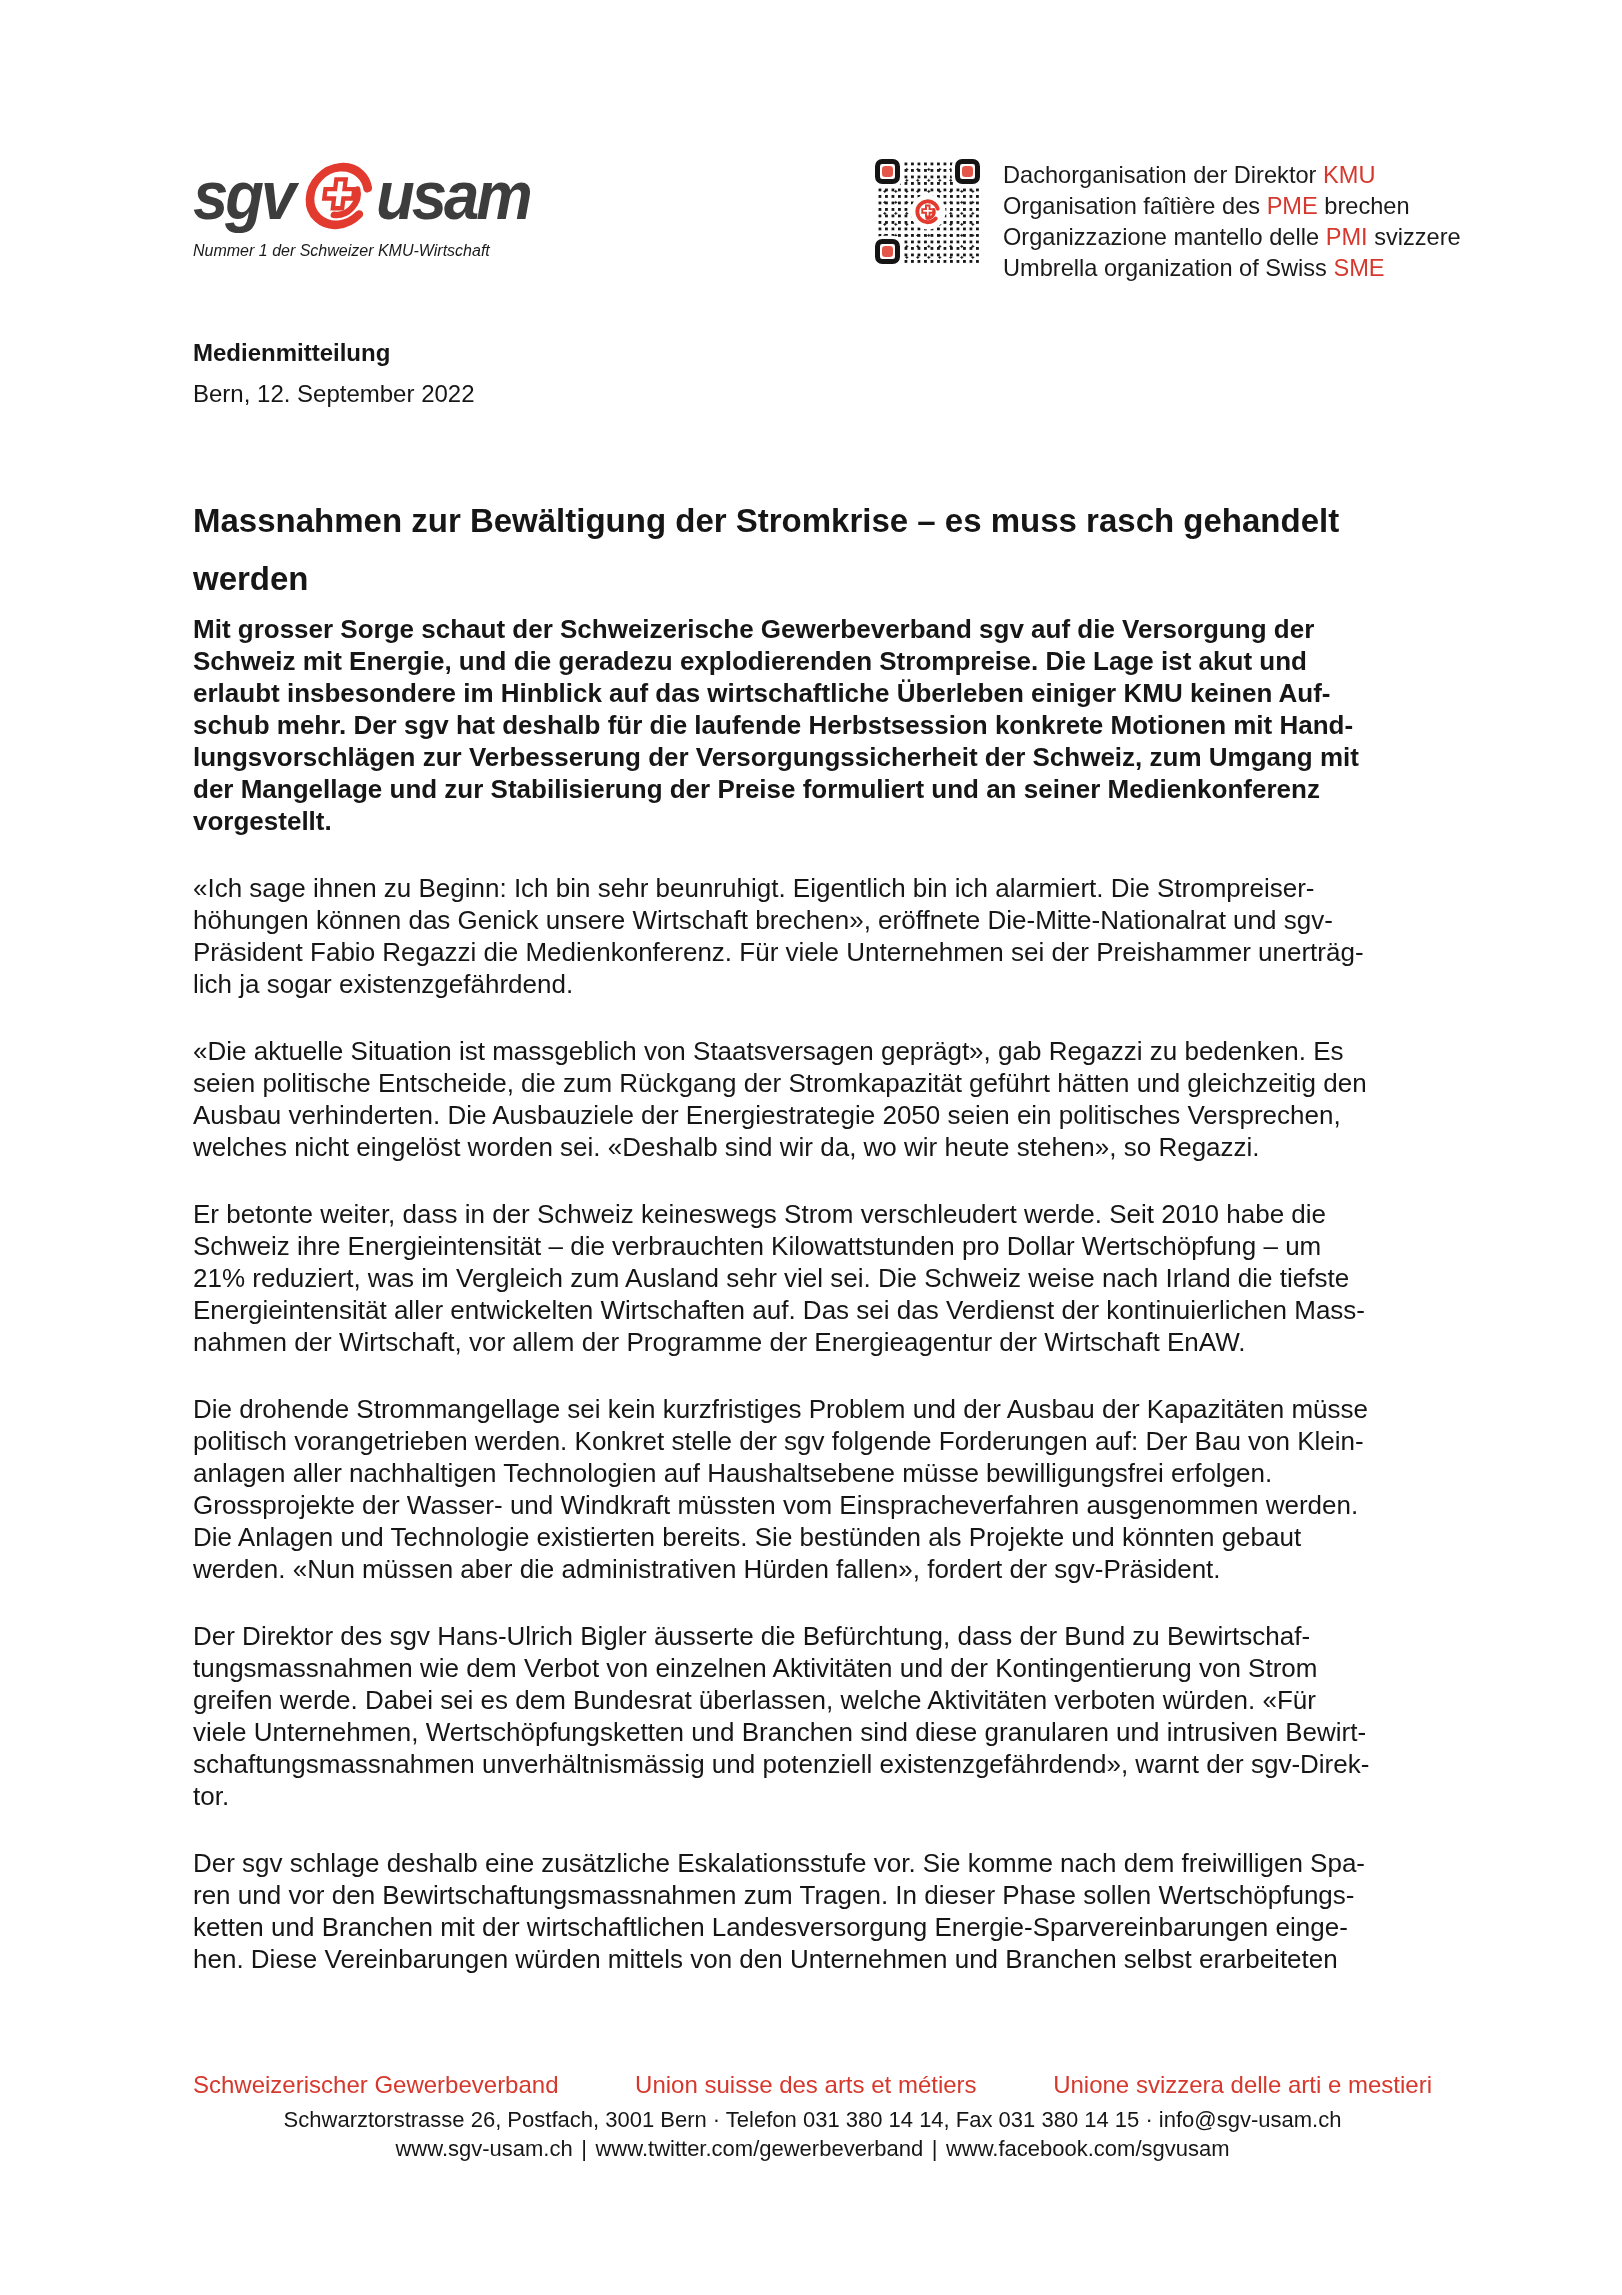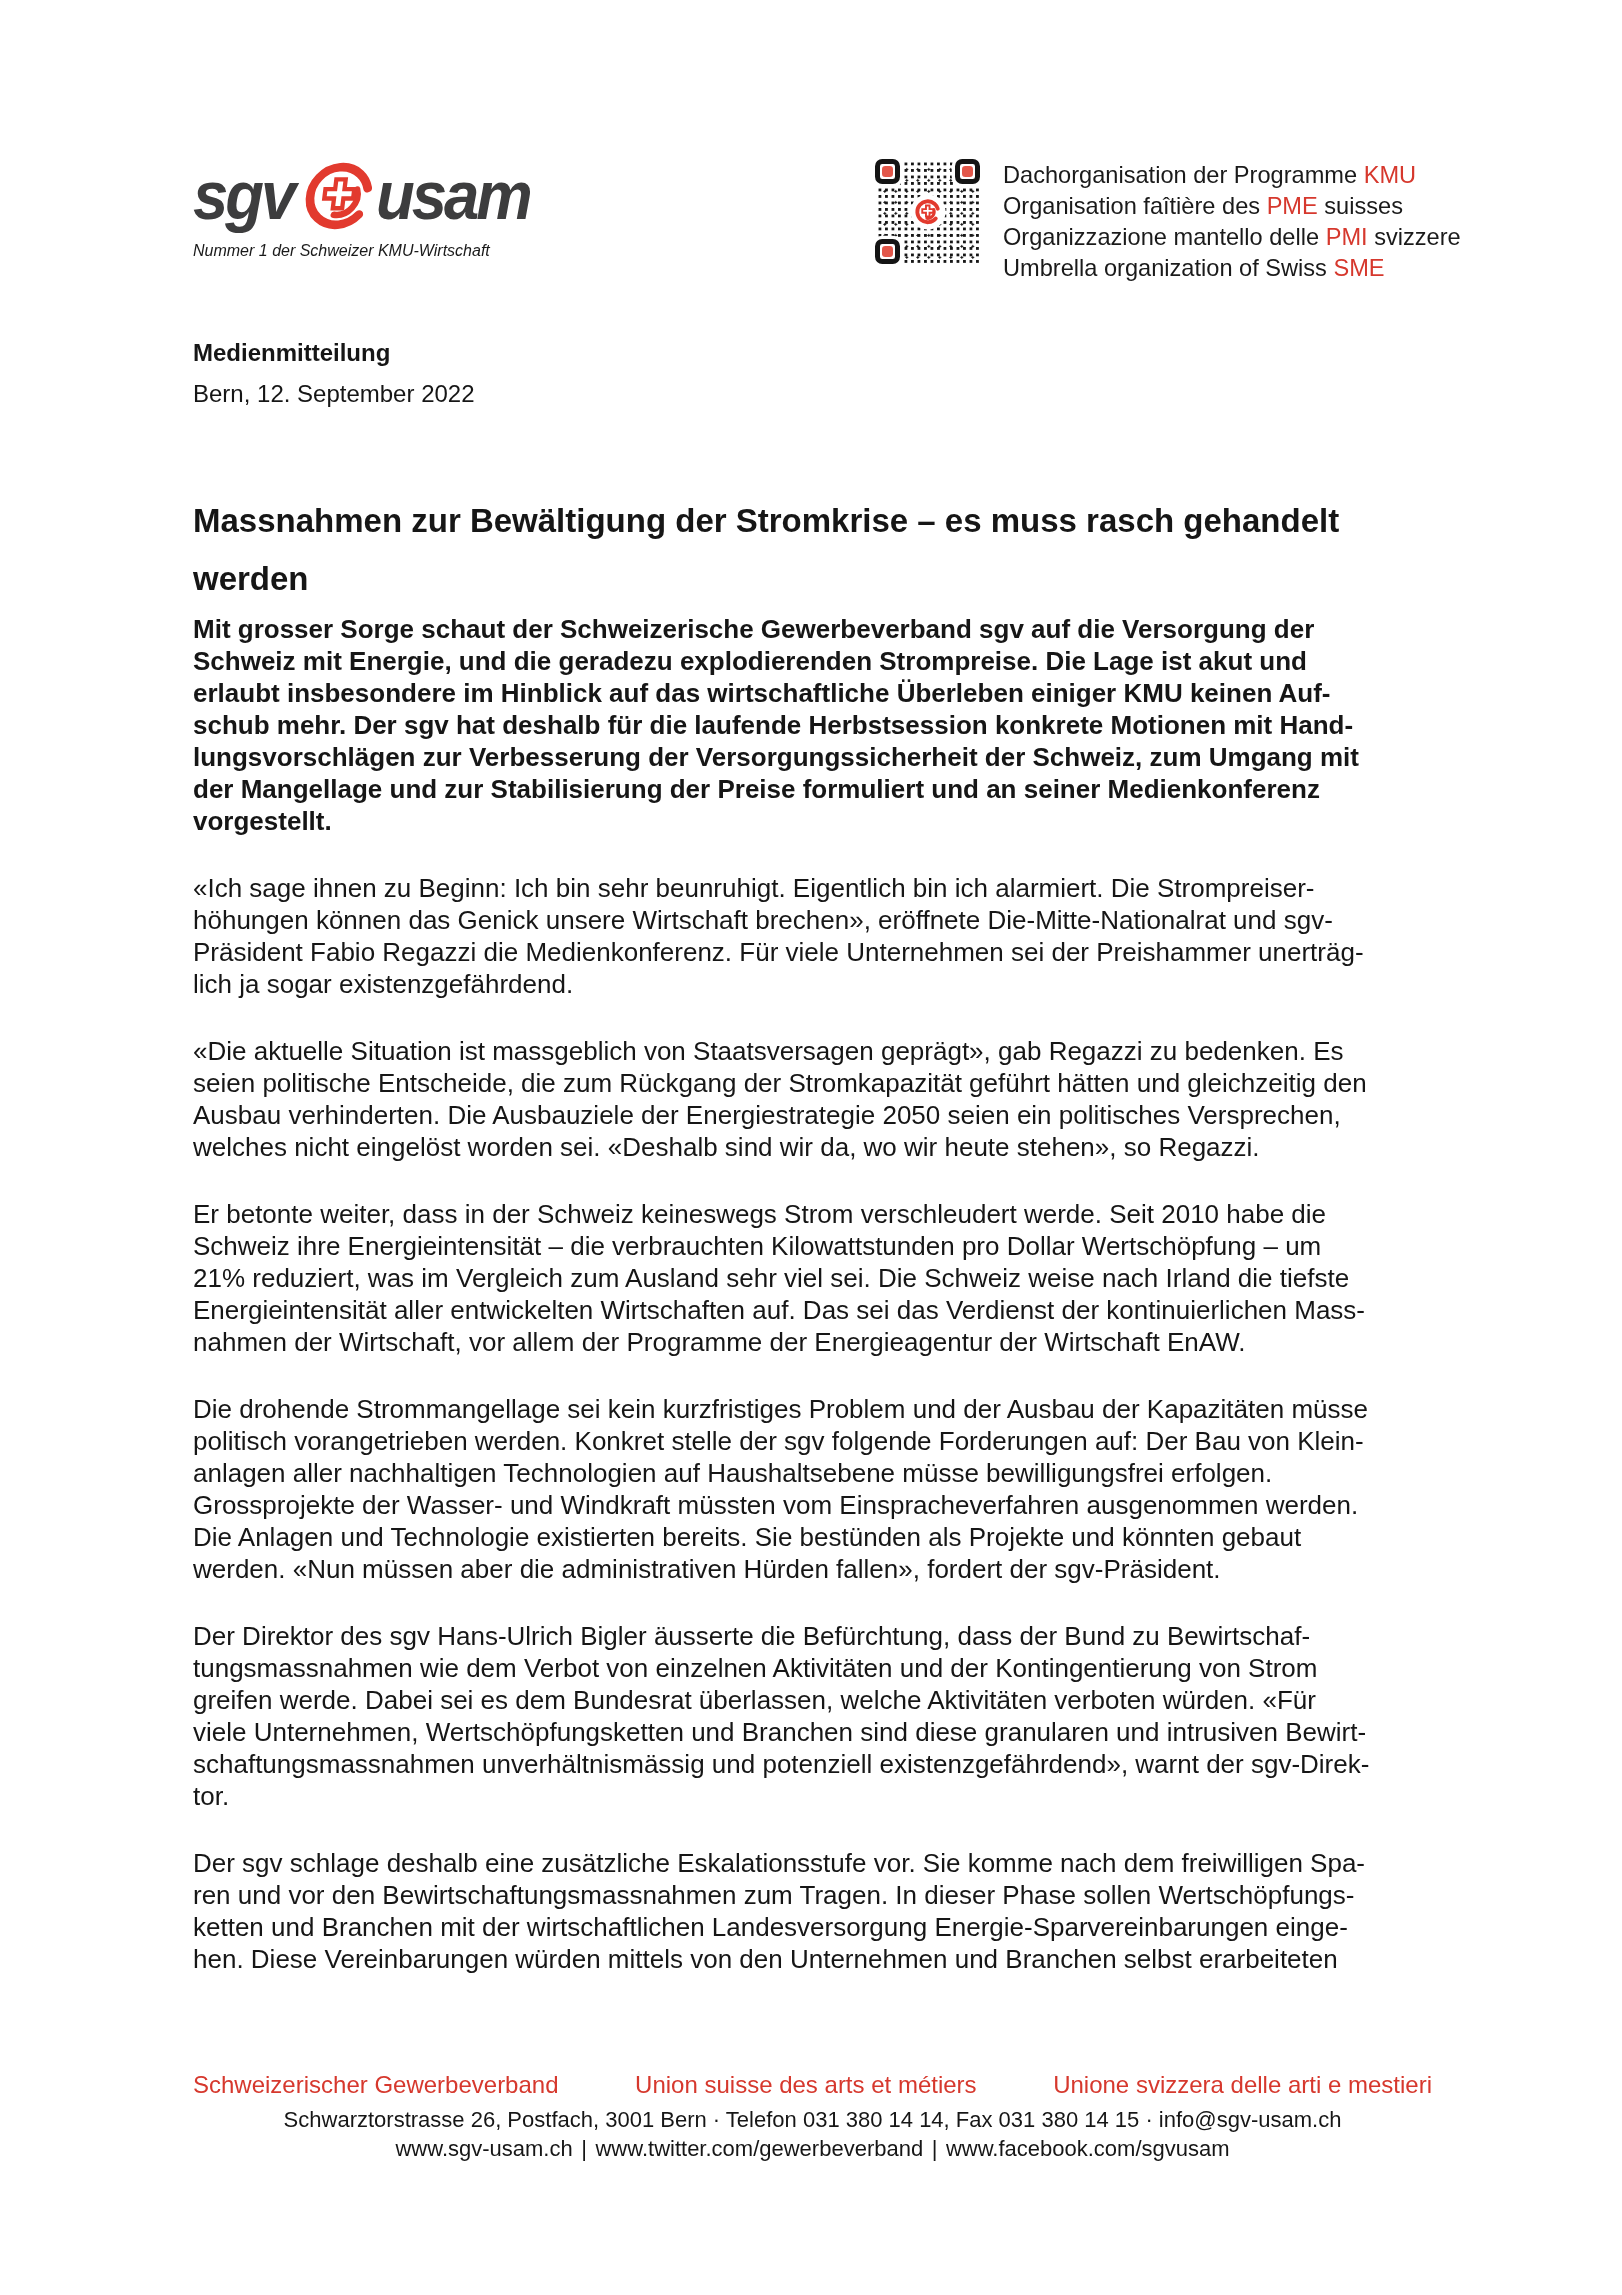--- a/index.html
+++ b/index.html
@@ -130,22 +130,22 @@
     <div class="qr-center">
       <svg viewBox="0 0 100 100" aria-hidden="true">
         <circle cx="50" cy="50" r="38" fill="none" stroke="#e23a2e" stroke-width="14" stroke-dasharray="200 39" transform="rotate(40 50 50)" stroke-linecap="round"></circle>
         <path d="M72 42 A24 24 0 0 1 47 74" fill="none" stroke="#e23a2e" stroke-width="11" stroke-linecap="round"></path>
         <path d="M43.5 27 h13 v13.5 h13.5 v13 h-13.5 v13.5 h-13 v-13.5 h-13.5 v-13 h13.5 Z" fill="#ffffff" stroke="#e23a2e" stroke-width="7"></path>
       </svg>
     </div>
   </div>
 
   <div class="org">
-    <div><span>Dachorganisation der Programme </span><span class="red">KMU</span><span></span></div>
-    <div><span>Organisation faîtière des </span><span class="red">PME</span><span> suisses</span></div>
+    <div><span>Dachorganisation der Direktor </span><span class="red">KMU</span><span></span></div>
+    <div><span>Organisation faîtière des </span><span class="red">PME</span><span> brechen</span></div>
     <div><span>Organizzazione mantello delle </span><span class="red">PMI</span><span> svizzere</span></div>
     <div><span>Umbrella organization of Swiss </span><span class="red">SME</span><span></span></div>
   </div>
 
   <div class="meta">
     <div class="doc-type">Medienmitteilung</div>
     <div class="dateline">Bern, 12. September 2022</div>
   </div>
 
   <main class="content">

